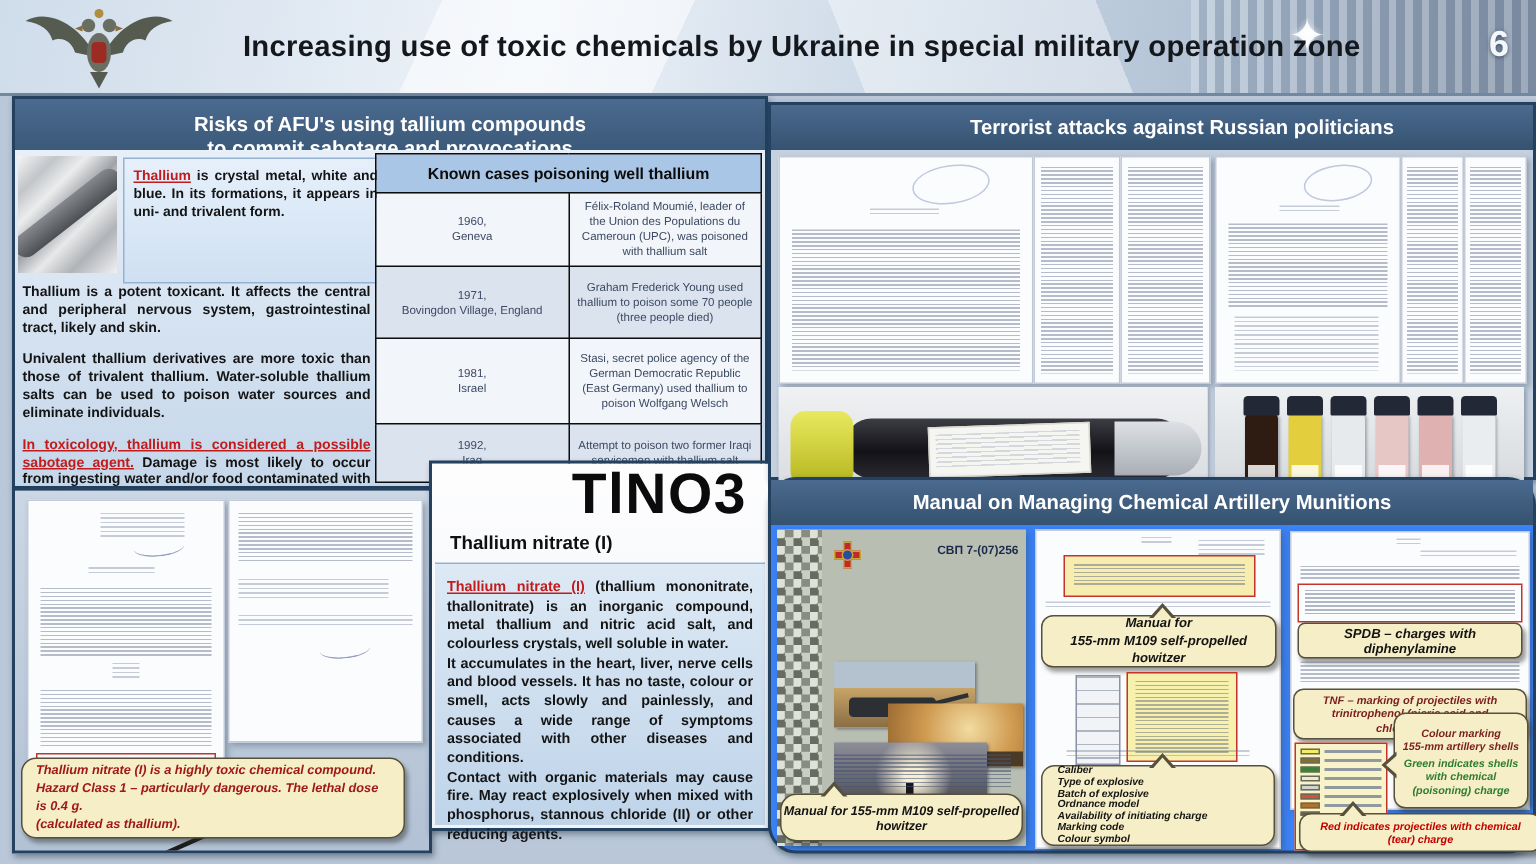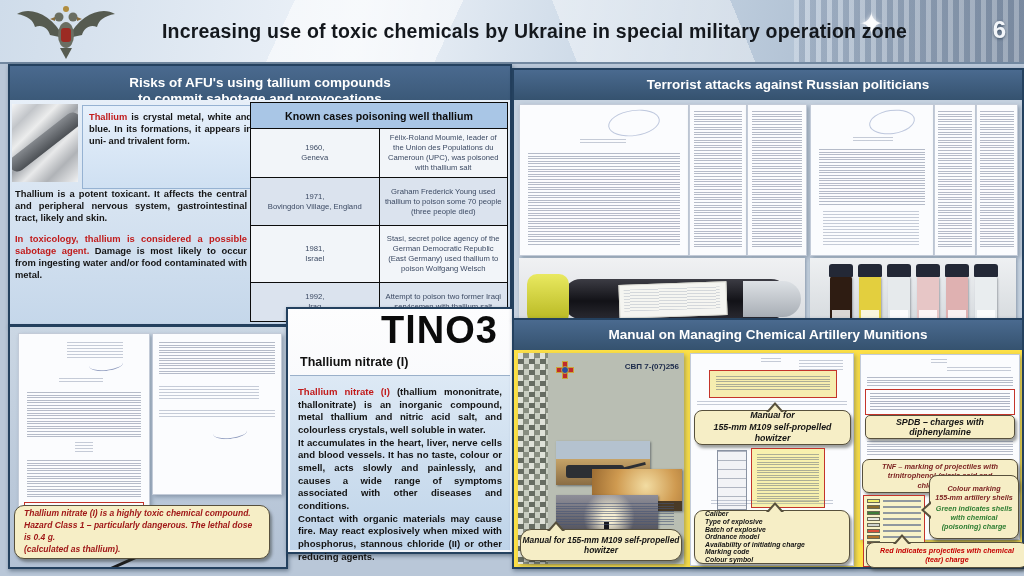--- a/index.html
+++ b/index.html
@@ -22,21 +22,21 @@
     align-items:center;justify-content:center;text-align:center;
     font-size:19.5px;font-weight:bold;color:#14181d;letter-spacing:.2px;z-index:2;}
   .page-num{position:absolute;right:18px;top:16px;font-size:24px;font-weight:bold;color:#f3f6fa;
     text-shadow:0 1px 3px rgba(30,50,70,.7);z-index:2;}
   .emblem{position:absolute;left:14px;top:2px;z-index:2;}
   
   .panel{position:absolute;border:2px solid #24415f;box-shadow:1px 2px 4px rgba(25,45,65,.45);}
   .phdr{background:linear-gradient(#4a6a8f,#35526f);color:#fff;font-weight:bold;text-align:center;
     display:flex;flex-direction:column;justify-content:center;font-size:13.5px;line-height:16px;}
   .prelines{white-space:pre-line;}
-  .red{color:#c11b1b;}
+  .red{color:#c11b1b;text-decoration:underline;}
   
   .sq{position:absolute;display:block;
     background-image:repeating-linear-gradient(to bottom,rgba(88,104,136,.6) 0 1px,transparent 1px 3px);}
   .sq.dense{background-image:repeating-linear-gradient(to bottom,rgba(70,84,116,.7) 0 1px,transparent 1px 2.6px);}
   .sq.light{opacity:.55;}
   .page{position:absolute;background:#fbfcfe;border:1px solid #c3cbd8;box-shadow:2px 2px 4px rgba(45,65,90,.35);}
   .stamp{position:absolute;border:1.5px solid #8c9cc2;border-radius:50%;opacity:.55;transform:rotate(-8deg);}
   .redbox{position:absolute;border:1.6px solid #c4342a;}
   
   .callout{position:absolute;background:#f6eec6;border:1.6px solid #57503c;border-radius:9px;
@@ -94,21 +94,21 @@
   .tube-cap{position:absolute;left:8px;top:16px;width:42px;height:50px;border-radius:10px;
     background:linear-gradient(#e9e960,#b5b51e);}
   .tube-label{position:absolute;left:100px;top:25px;width:106px;height:32px;background:#f5f5f1;
     transform:rotate(-2deg);border:1px solid #d8d8cf;}
   .vials-photo{left:296px;top:158px;width:206px;height:82px;background:linear-gradient(#eef0f2,#d0d5d9);
     display:flex;align-items:flex-end;justify-content:center;gap:7px;padding-bottom:6px;box-sizing:border-box;}
   .vial{position:relative;width:22px;height:58px;border-radius:3px;box-shadow:1px 1px 2px rgba(40,50,60,.35);}
   .vial::before{content:"";position:absolute;left:-1px;top:-12px;width:24px;height:13px;border-radius:3px 3px 1px 1px;background:#232836;}
   .vial::after{content:"";position:absolute;left:2px;bottom:4px;width:18px;height:20px;background:rgba(255,255,255,.82);}
   
-  #p3{left:512px;top:318px;width:508px;height:247px;background:#fde047;}
+  #p3{left:512px;top:318px;width:508px;height:247px;background:#3b82f6;border-radius:19px;}
   #p3 .phdr{height:30px;}
   #p3-body{position:absolute;left:0;top:30px;right:0;bottom:0;}
   .cover{position:absolute;left:4px;top:3px;width:166px;height:211px;background:#b9beb3;box-shadow:2px 2px 4px rgba(45,65,90,.35);}
   .camo{position:absolute;left:0;top:0;bottom:0;width:30px;
     background:repeating-conic-gradient(#878d80 0 25%,#c9cec2 0 50%,#666c62 0 75%,#dfe2d9 0 100%);
     background-size:11px 11px;}
   .ua-emblem{position:absolute;left:38px;top:8px;width:18px;height:18px;}
   .ua-cross-v{position:absolute;left:6px;top:0;width:6px;height:18px;background:#c02a2a;border:1px solid #caa53a;box-sizing:border-box;}
   .ua-cross-h{position:absolute;left:0;top:6px;width:18px;height:6px;background:#c02a2a;border:1px solid #caa53a;box-sizing:border-box;}
   .ua-center{position:absolute;left:5px;top:5px;width:8px;height:8px;border-radius:50%;background:#2a4da0;border:1px solid #caa53a;box-sizing:border-box;}
@@ -186,20 +186,21 @@
   <div class="panel" id="p1">
     <div class="phdr" style="height:49px">
       <span>Risks of AFU's using tallium compounds</span>
       <span>to commit sabotage and provocations</span>
     </div>
     <div id="p1-body">
       <div class="metal"></div>
       <div class="infobox"><span class="red">Thallium</span><span> is crystal metal, white and blue. In its formations, it appears in uni- and trivalent form.</span></div>
       <div class="paras">
         <p>Thallium is a potent toxicant. It affects the central and peripheral nervous system, gastrointestinal tract, likely and skin.</p>
+        <p>Univalent thallium derivatives are more toxic than those of trivalent thallium. Water-soluble thallium salts can be used to poison water sources and eliminate individuals.</p>
         <p><span class="red">In toxicology, thallium is considered a possible sabotage agent.</span><span> Damage is most likely to occur from ingesting water and/or food contaminated with metal.</span></p>
       </div>
       <table class="ktable">
         <tbody>
             <tr style="height:20px">
               <th colspan="2">Known cases poisoning well thallium</th>
             </tr>
         <tr style="height:42px">
               <td class="wcol prelines">1960,
 Geneva</td>

